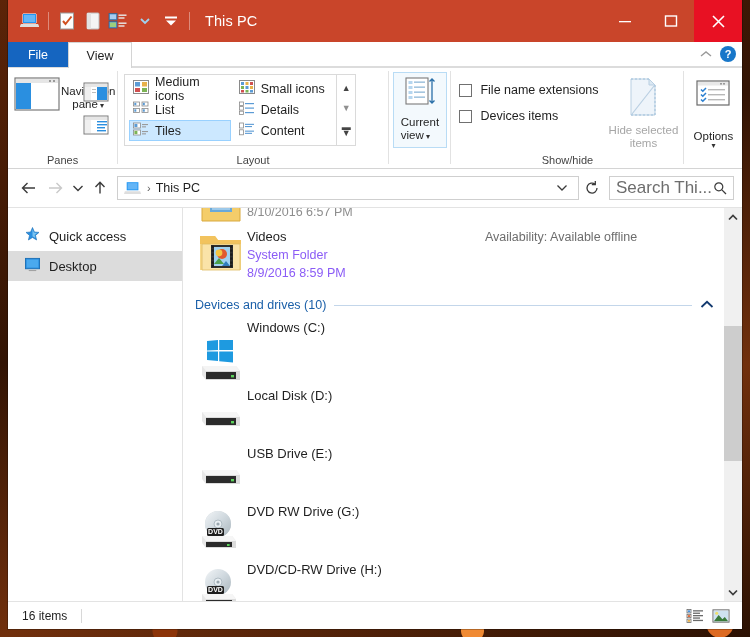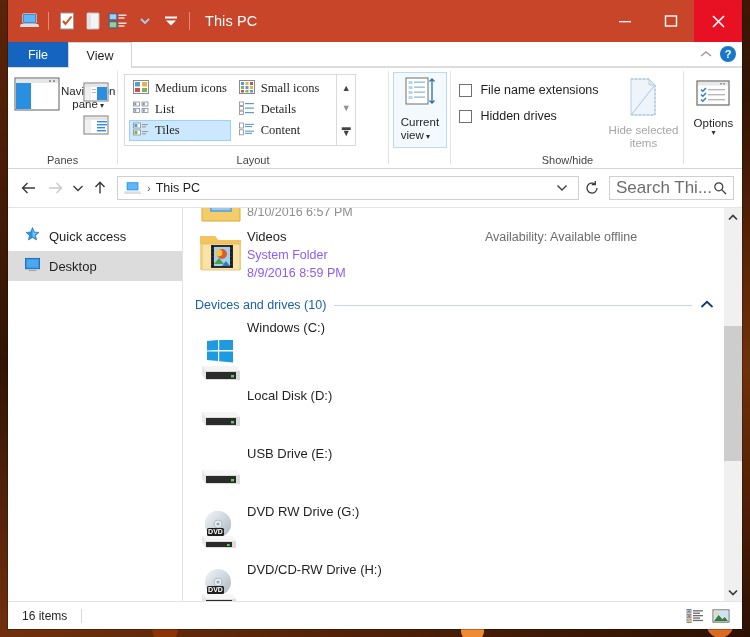--- a/index.html
+++ b/index.html
@@ -102,21 +102,21 @@
     width: 66px; display: flex; flex-direction: row; align-items: center;
     padding-top: 4px; margin-left: 5px;
   }
   .navpane-btn .lbl { font-size: 11.5px; color: #1f1f1f; line-height: 13px; text-align: center; margin-top: 3px; }
   .panes-small { display: flex; flex-direction: column; gap: 9px; padding-top: 10px; margin-left: 4px; }
 
   
   .layout-group { width: 272px; }
   .layout-box {
     border: 1px solid #dadada; margin: 2px 0 0 6px; width: 232px; height: 72px;
-    display: flex; position: relative; background:#fff;font-family:Liberation Serif, serif;
+    display: flex; position: relative; background:#fff;
   }
   .layout-col { width: 113px; padding: 3px 0 0 4px; }
   .lay-item {
     height: 21px; display: flex; align-items: center; gap: 6px;
     font-size: 12.5px; color: #1f1f1f; padding-left: 3px; border: 1px solid transparent;
   }
   .lay-item.sel { background: #cce8ff; border: 1px solid #99d1ff; }
   .lay-scroll {
     width: 20px; border-left: 1px solid #dadada; display: flex;
     flex-direction: column; align-items: center; justify-content: space-around;
@@ -143,21 +143,21 @@
     padding-top: 5px; margin-left: 2px;
   }
   .hide-sel .lbl { font-size: 11.5px; color: #a6a6a6; text-align: center; line-height: 13px; margin-top: 3px; }
 
   
   .options-group { width: 58px; }
   .options-btn {
     width: 54px; display: flex; flex-direction: column; align-items: center;
     padding-top: 6px; margin-left: 2px;
   }
-  .options-btn .lbl { font-size: 11.5px; color: #1f1f1f; margin-top: 3px; }
+  .options-btn .lbl { font-size: 11.5px; color: #1f1f1f; margin-top: 16px; }
   .caret { font-size: 8px; color: #333; line-height: 8px; }
 
   
   .addrbar {
     flex: 0 0 38px; height: 38px; display: flex; align-items: center;
     padding: 0 8px; background: #fff; gap: 0px;
   }
   .navbtn {
     width: 26px; height: 26px; display: flex; align-items: center; justify-content: center;
     color: #3b3b3b;
@@ -498,21 +498,21 @@
 
     <div class="rgroup showhide-group">
       <div class="rgroup-body">
         <div class="chk-col">
           <div class="chk-row">
             <span class="chkbox"></span>
             <span>File name extensions</span>
           </div>
           <div class="chk-row">
             <span class="chkbox"></span>
-            <span>Hidden drives</span>
+            <span>Devices items</span>
           </div>
         </div>
         <div class="hide-sel">
           <span>
             <svg width="36" height="40" viewBox="0 0 36 40">
               <path d="M6 2 H24 L30 8 V38 H6 Z" fill="#eef4fa" stroke="#b9cfe2" stroke-width="1"></path>
               <path d="M24 2 L30 8 H24 Z" fill="#dbe8f3" stroke="#b9cfe2" stroke-width="1"></path>
               <path d="M7 37 L29 9" stroke="#b9cfe2" stroke-width="1.2"></path>
               <path d="M6 2 H24" stroke="#9fc0da" stroke-width="1" stroke-dasharray="2 2"></path>
               <path d="M30 8 V38" stroke="#9fc0da" stroke-width="1" stroke-dasharray="2 2"></path>

